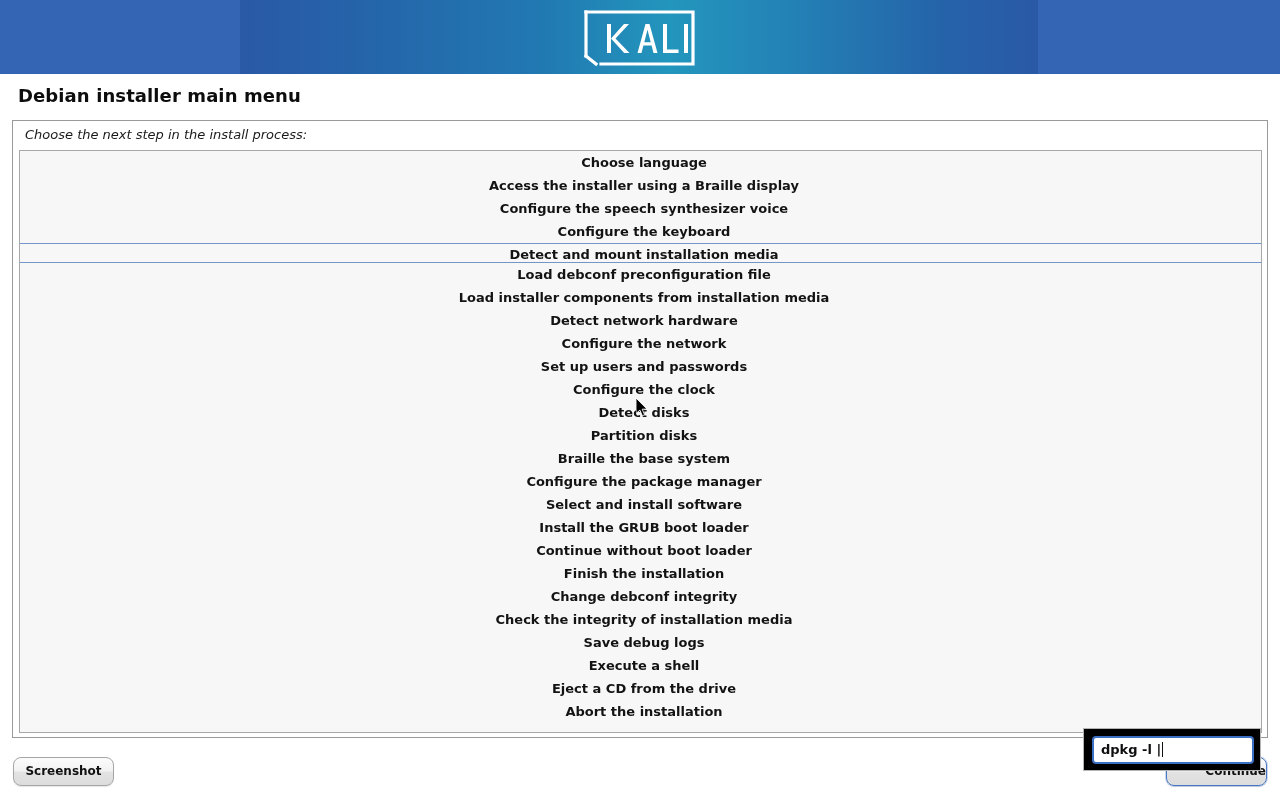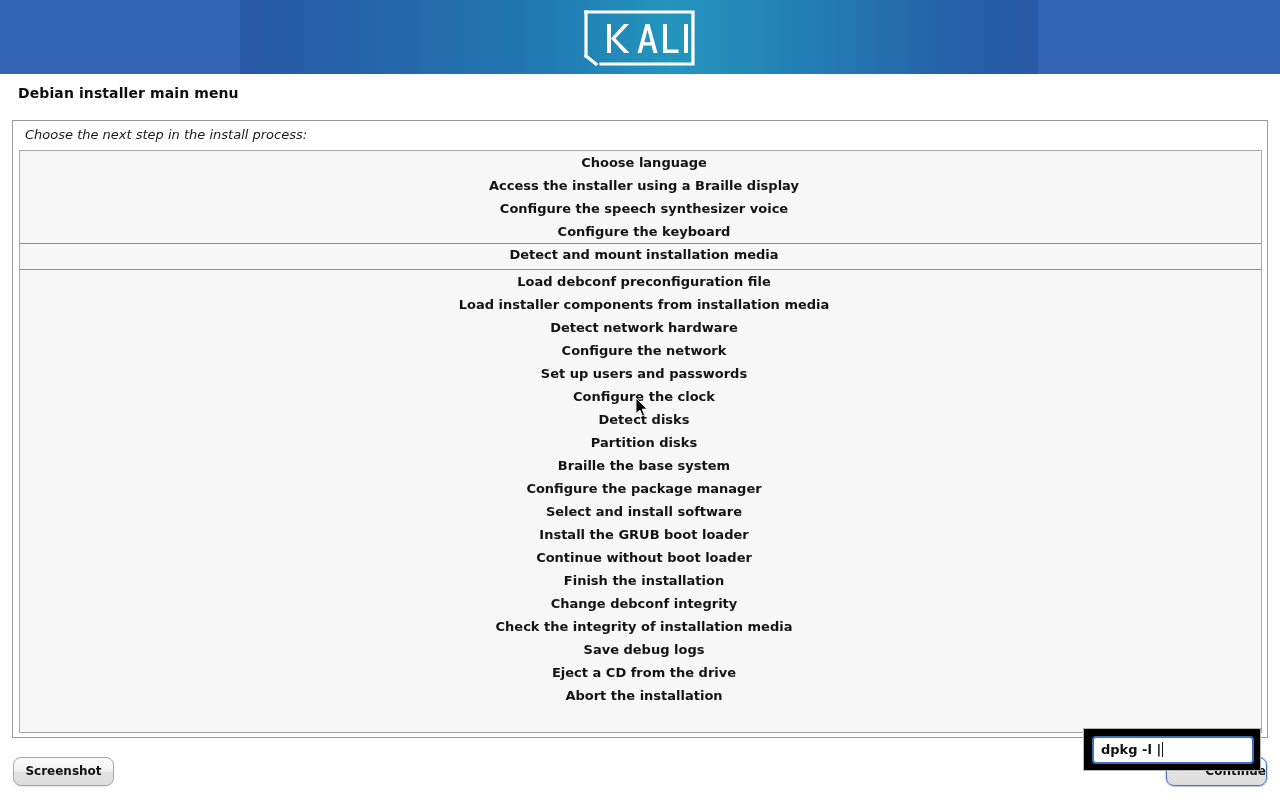--- a/index.html
+++ b/index.html
@@ -42,21 +42,21 @@
     position: absolute;
     left: 583px; top: 9px;
     width: 113px; height: 58px;
   }
   #kali-logo svg { display: block; }
 
   
   #page-title {
     position: absolute;
     left: 18px; top: 85px;
-    font-size: 14px;
+    font-size: 18px;
     font-weight: bold;
     color: #0d0d0d;
     letter-spacing: 0.1px;
   }
 
   
   #outer-frame {
     position: absolute;
     left: 12px; top: 120px;
     width: 1256px; height: 618px;
@@ -88,21 +88,21 @@
     padding-left: 7px;
     font-size: 13px;
     font-weight: bold;
     color: #131313;
     white-space: nowrap;
     background: #f7f7f7;
   }
   .menu-item.selected {
     border-top: 1px solid #7396c8;
     border-bottom: 1px solid #7396c8;
-    height: 27px;
+    height: 20px;
     line-height: 21px;
     background: #f7f7f7;
   }
 
   
   .btn {
     position: absolute;
     font-size: 12px;
     font-weight: bold;
     color: #111111;
@@ -217,20 +217,21 @@
         <div class="menu-item"><span>Partition disks</span></div>
         <div class="menu-item"><span>Braille the base system</span></div>
         <div class="menu-item"><span>Configure the package manager</span></div>
         <div class="menu-item"><span>Select and install software</span></div>
         <div class="menu-item"><span>Install the GRUB boot loader</span></div>
         <div class="menu-item"><span>Continue without boot loader</span></div>
         <div class="menu-item"><span>Finish the installation</span></div>
         <div class="menu-item"><span>Change debconf integrity</span></div>
         <div class="menu-item"><span>Check the integrity of installation media</span></div>
         <div class="menu-item"><span>Save debug logs</span></div>
+        <div class="menu-item"><span>Execute a shell</span></div>
         <div class="menu-item"><span>Eject a CD from the drive</span></div>
         <div class="menu-item"><span>Abort the installation</span></div>
       </div>
   </div>
 
   <div class="btn" id="screenshot-btn">Screenshot</div>
   <div class="btn" id="continue-btn">Continue</div>
 
   <div id="input-overlay">
     <div id="cmd-input">

